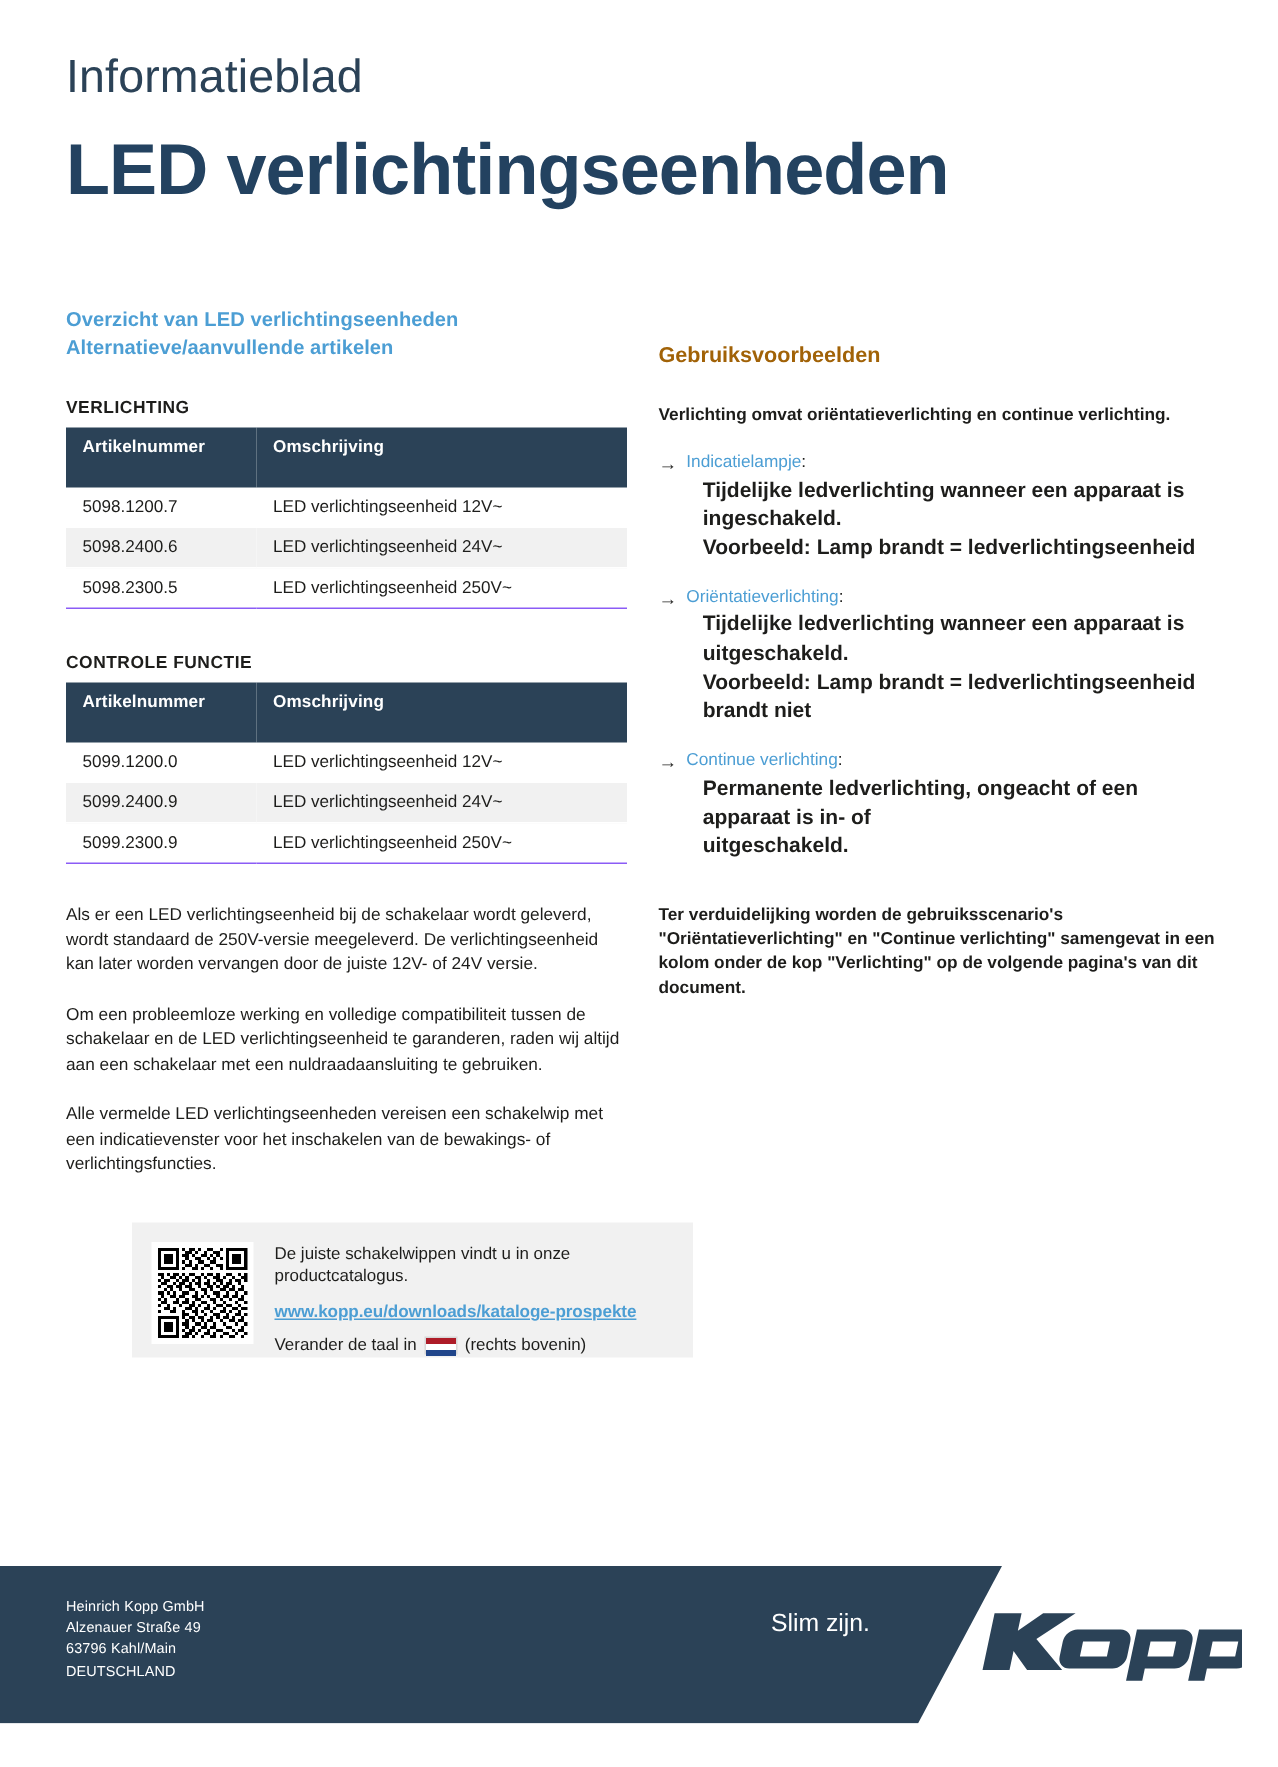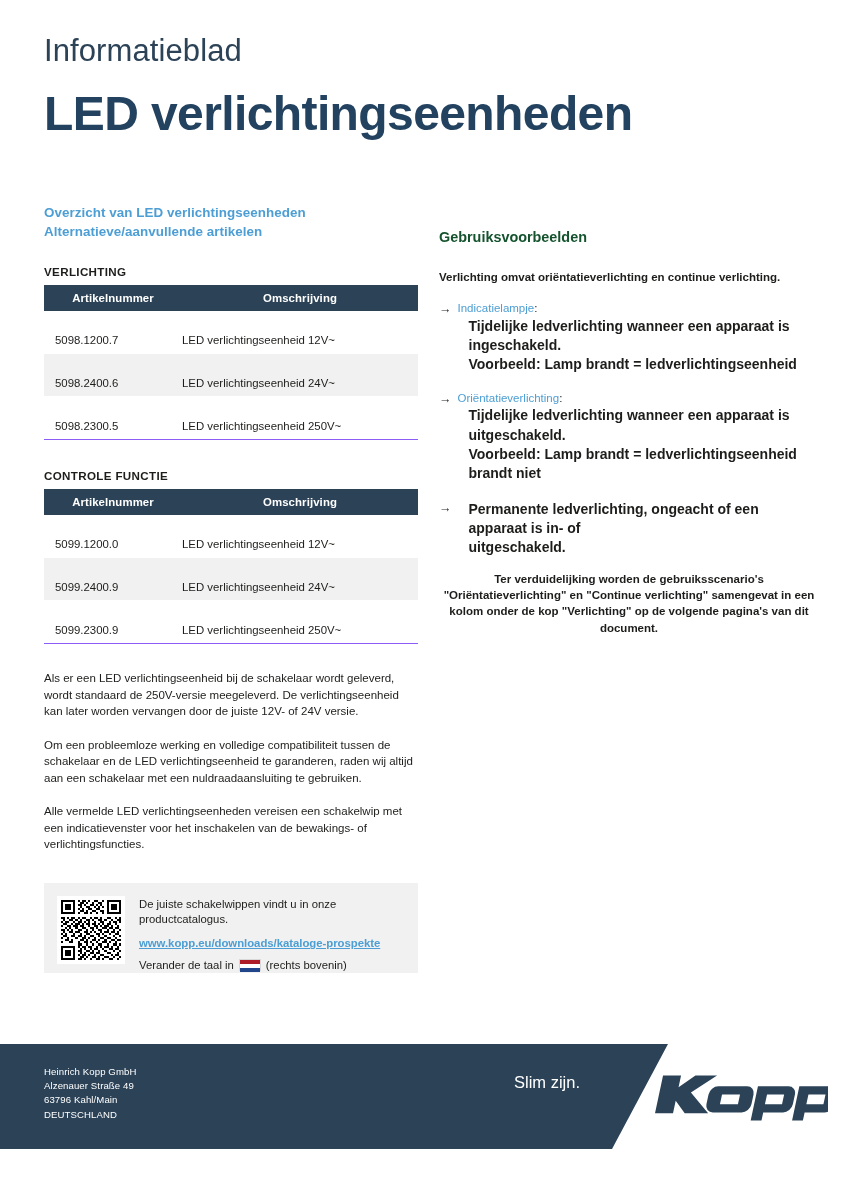--- a/index.html
+++ b/index.html
@@ -62,21 +62,21 @@
   }
 
   .section-title {
     color: #4c9ed4;
     font-size: 13.4px;
     font-weight: 700;
     line-height: 1.38;
     letter-spacing: 0.05px;
   }
   .section-title-right {
-    color: #14532d;
+    color: #a16207;
     font-size: 14.4px;
     font-weight: 700;
     line-height: 1.3;
   }
 
   .table-caption {
     font-size: 11.6px;
     font-weight: 700;
     color: #1d1d1b;
     letter-spacing: 0.35px;
@@ -88,29 +88,29 @@
   table.articles {
     width: 374px;
     border-collapse: collapse;
     table-layout: fixed;
   }
   table.articles th {
     background: #2b4257;
     color: #ffffff;
     font-size: 11.4px;
     font-weight: 700;
-    text-align: center;
-    padding: 7px 0 7px 11px;
+    text-align: left;
+    padding: 7px 0 21px 11px;
     letter-spacing: 0.1px;
   }
   table.articles th.c1 { width: 127px; }
   table.articles td {
     font-size: 11.4px;
     color: #1d1d1b;
-    padding: 23px 0 7px 11px;
+    padding: 7px 0 7px 11px;
     border-bottom: 1px solid #ffffff;
   }
   table.articles tr.alt td { background: #f1f1f1; }
   table.articles tr.last td { border-bottom: 1px solid #8b5cf6; }
 
   .body-para {
     font-size: 11.5px;
     line-height: 1.44;
     color: #1d1d1b;
     margin-top: 17px;
@@ -119,20 +119,21 @@
 
   
   .qr-box {
     margin-top: 30px;
     width: 374px;
     background: #f1f1f1;
     padding: 13px 14px 2px 13px;
     display: flex;
     gap: 14px;
     align-items: flex-start;
+    margin-left: 44px;
   }
   .qr-code {
     width: 68px;
     height: 68px;
     background: #ffffff;
     padding: 4px;
     flex: 0 0 auto;
   }
   .qr-code svg { display: block; width: 60px; height: 60px; }
   .qr-text { padding-top: 1px; }
@@ -203,22 +204,21 @@
     font-weight: 700;
     color: #1d1d1b;
     line-height: 1.38;
     padding-left: 11px;
   }
   .closing-para {
     font-size: 11.5px;
     font-weight: 700;
     color: #1d1d1b;
     line-height: 1.42;
-    margin-top: 13px;
-    text-align: center;
+    margin-top: 28px;
   }
 
   
   .footer {
     position: absolute;
     left: 0;
     top: 1044px;
     width: 852px;
     height: 105px;
   }
@@ -641,20 +641,21 @@
       <div class="uc-body">
         <div class="uc-label"><span>Oriëntatieverlichting</span><span class="colon">:</span></div>
         <div class="uc-line">Tijdelijke ledverlichting wanneer een apparaat is uitgeschakeld.</div>
         <div class="uc-line">Voorbeeld: Lamp brandt = ledverlichtingseenheid brandt niet</div>
       </div>
     </div>
 
     <div class="usecase">
       <span class="arrow">→</span>
       <div class="uc-body">
+        <div class="uc-label"><span>Continue verlichting</span><span class="colon">:</span></div>
         <div class="uc-line">Permanente ledverlichting, ongeacht of een apparaat is in- of</div>
         <div class="uc-line">uitgeschakeld.</div>
       </div>
     </div>
 
     <p class="closing-para">Ter verduidelijking worden de gebruiksscenario's "Oriëntatieverlichting" en "Continue verlichting" samengevat in een kolom onder de kop "Verlichting" op de volgende pagina's van dit document.</p>
   </div>
 
   <div class="footer">
     <div class="footer-band"></div>

